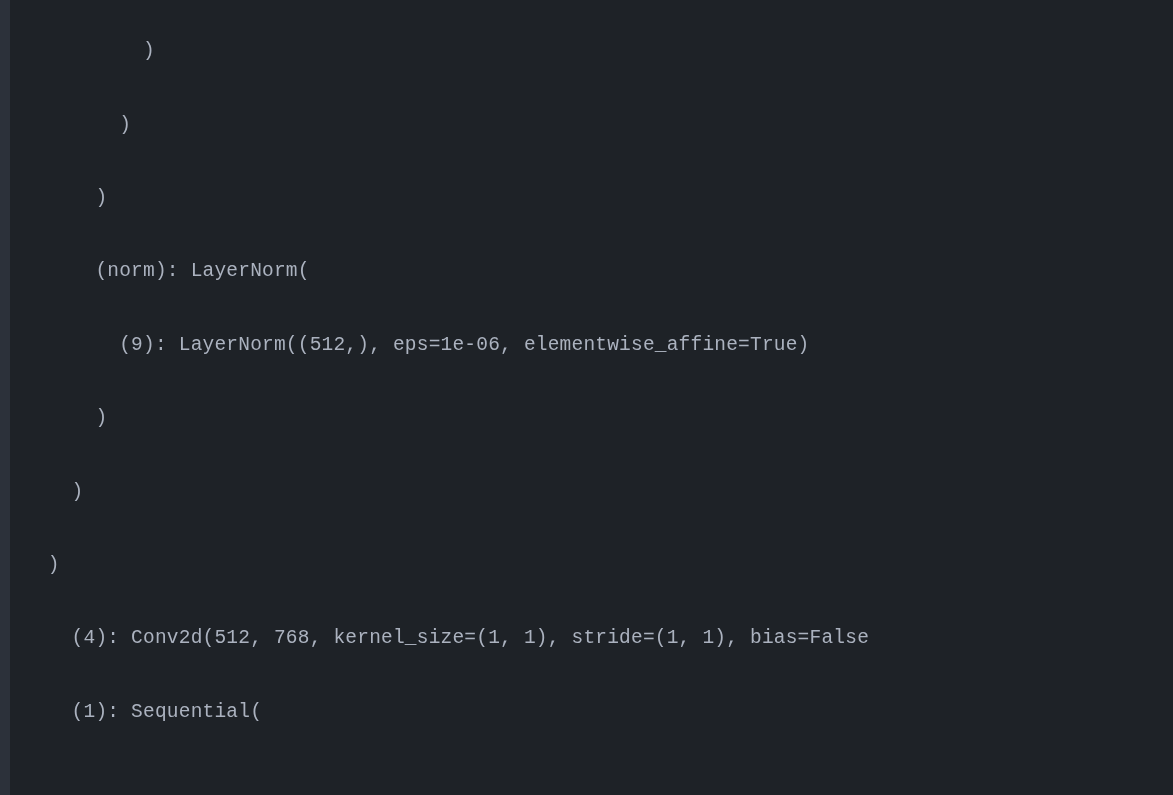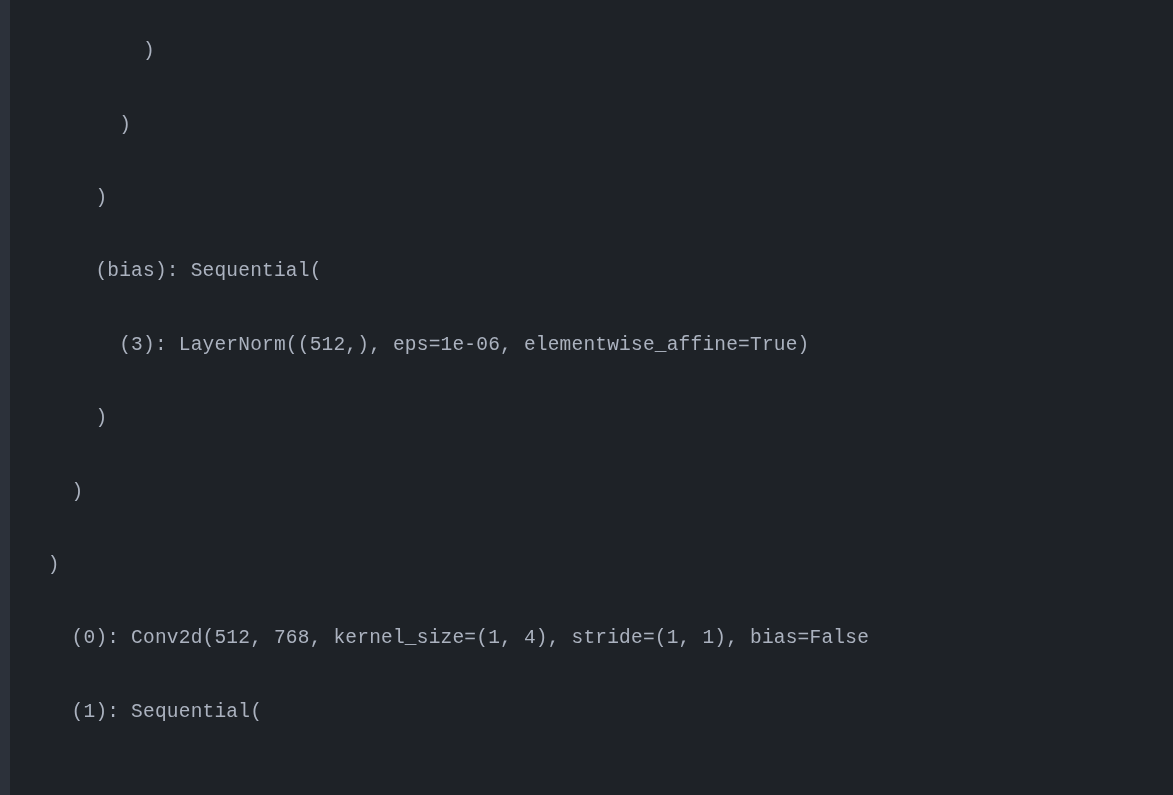--- a/index.html
+++ b/index.html
@@ -42,26 +42,26 @@
   </style>
 </head>
 <body>
 
 <div class="gutter"></div>
 
 <div class="code-area">
 <span class="line">          )</span>
 <span class="line">        )</span>
 <span class="line">      )</span>
-<span class="line">      (bias): Sequential(</span>
-<span class="line">        (3): LayerNorm((512,), eps=1e-06, elementwise_affine=True)</span>
+<span class="line">      (norm): LayerNorm(</span>
+<span class="line">        (9): LayerNorm((512,), eps=1e-06, elementwise_affine=True)</span>
 <span class="line">      )</span>
 <span class="line">    )</span>
 <span class="line">  )</span>
-<span class="line">    (0): Conv2d(512, 768, kernel_size=(1, 4), stride=(1, 1), bias=False</span>
+<span class="line">    (4): Conv2d(512, 768, kernel_size=(1, 1), stride=(1, 1), bias=False</span>
 <span class="line">    (1): Sequential(</span>
 
 
 
 
 
 
 
 
 </div>

